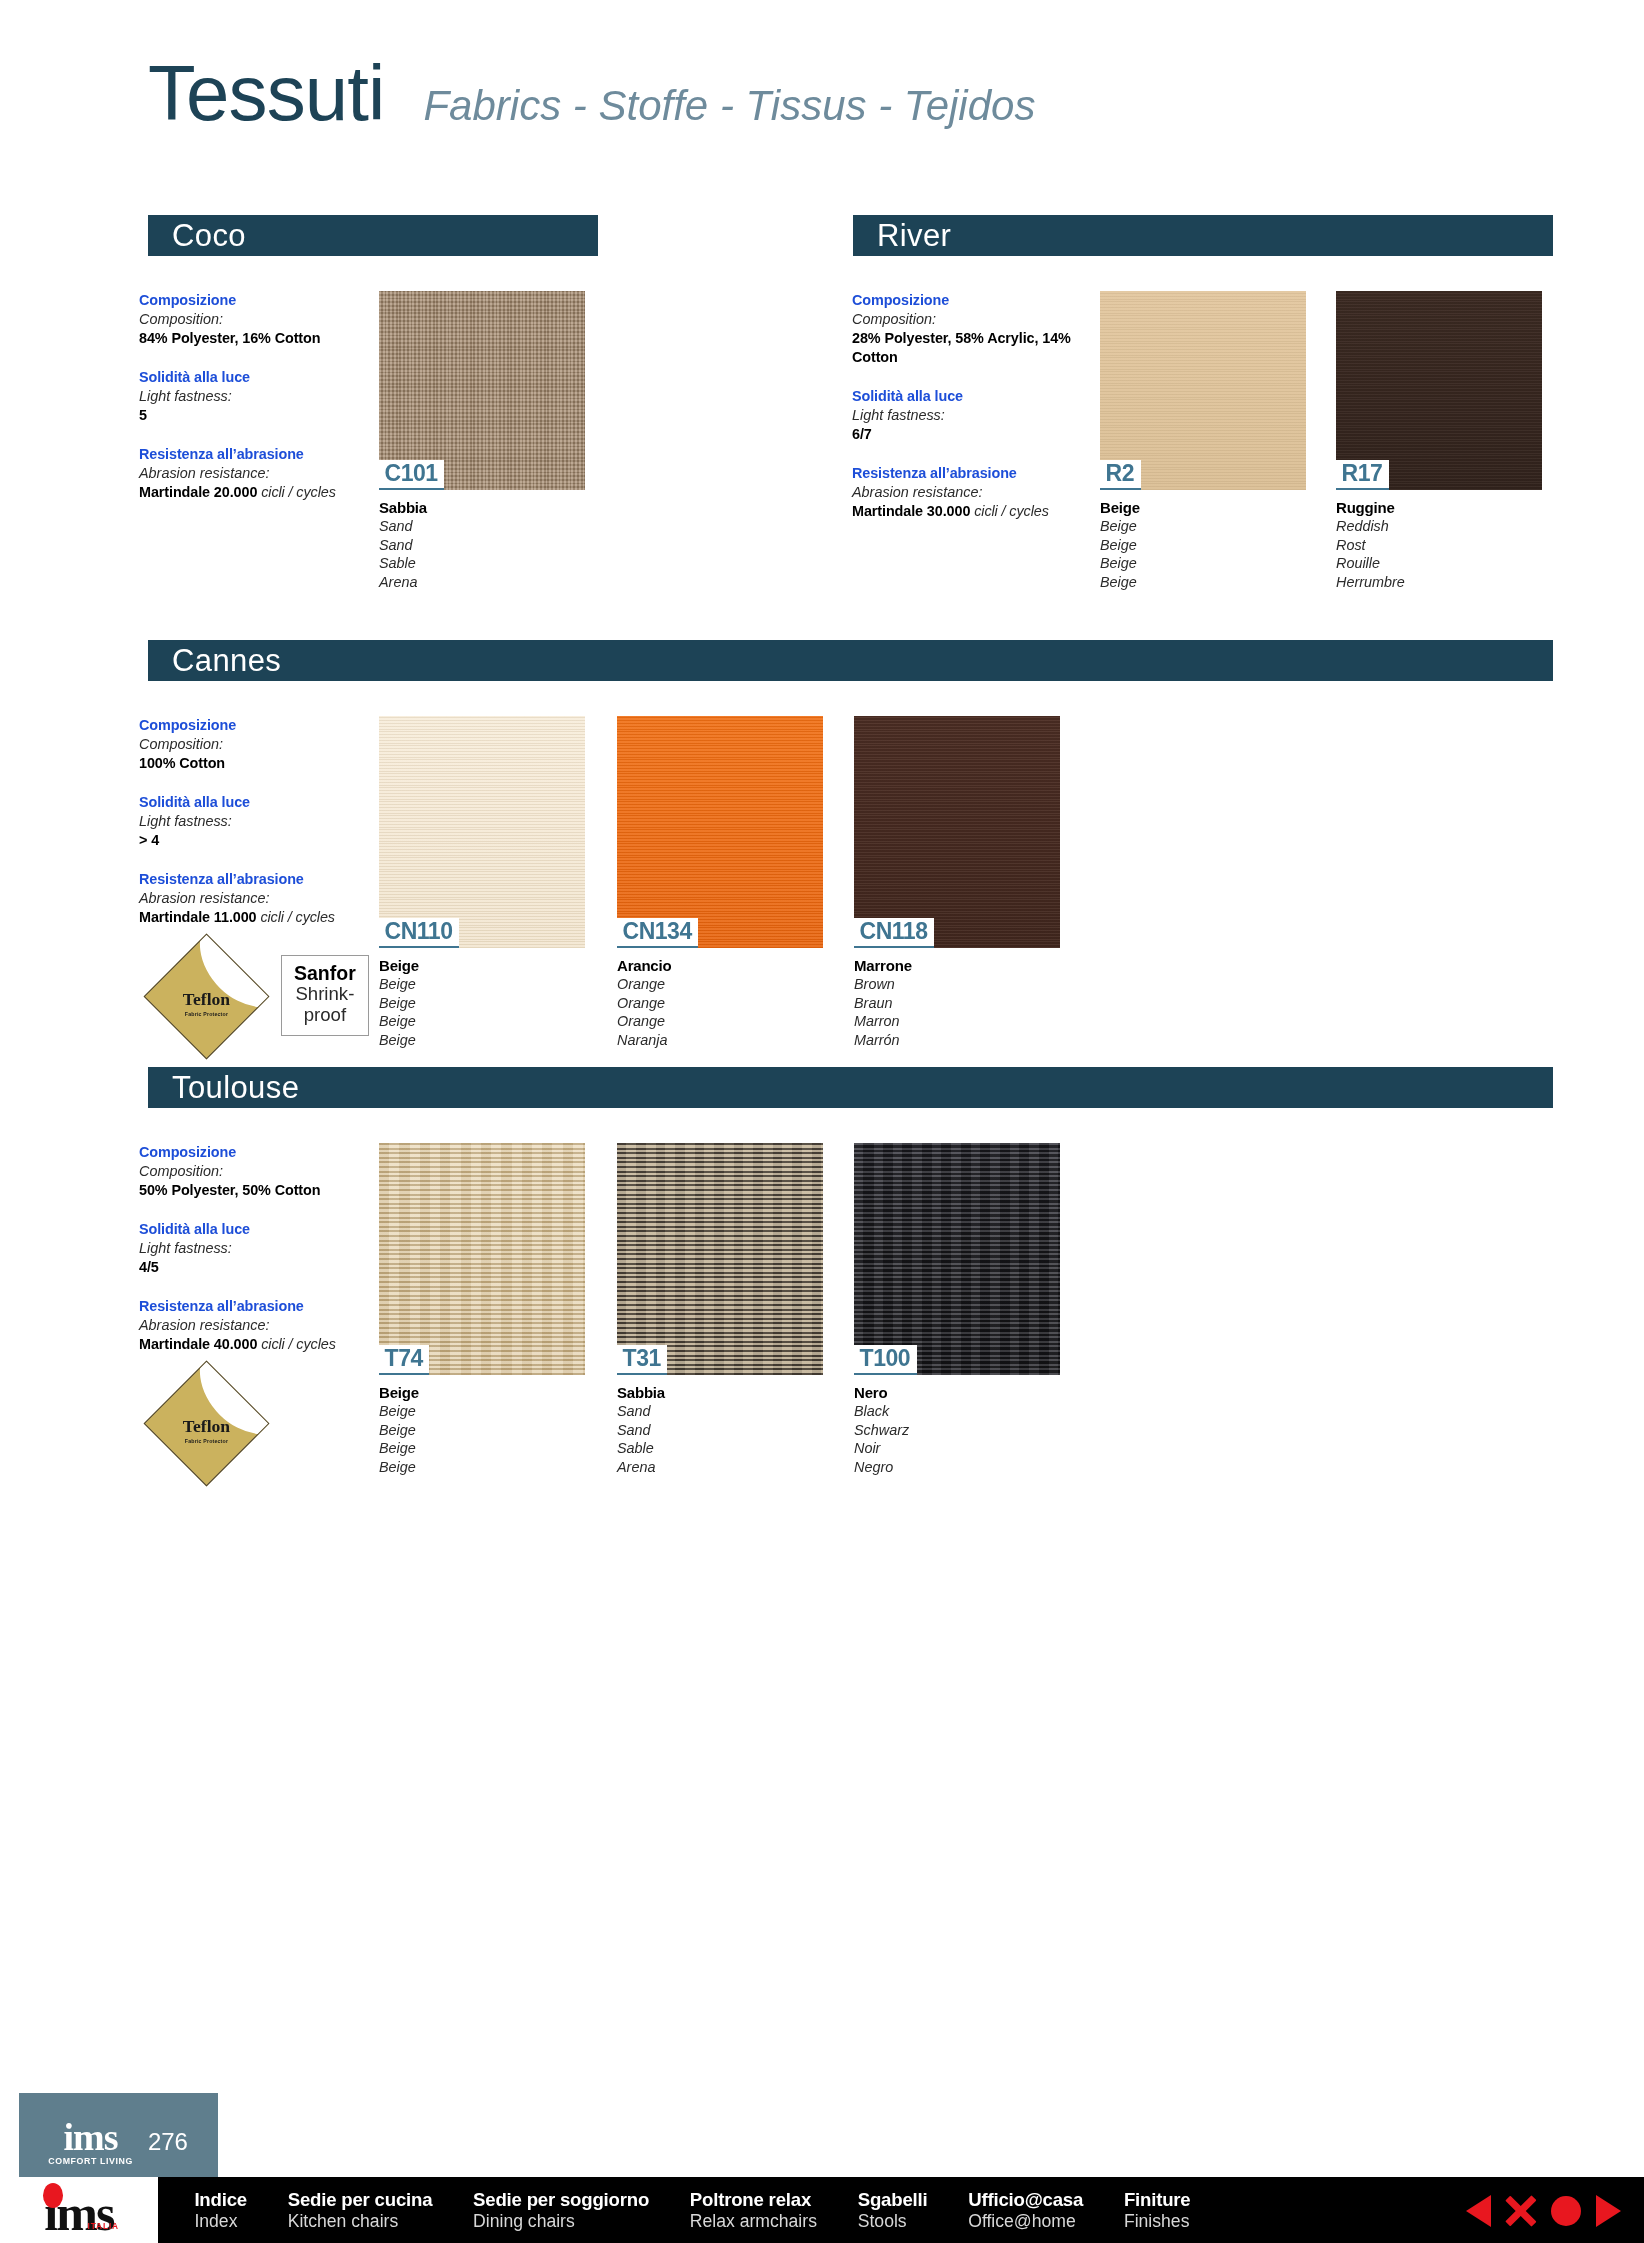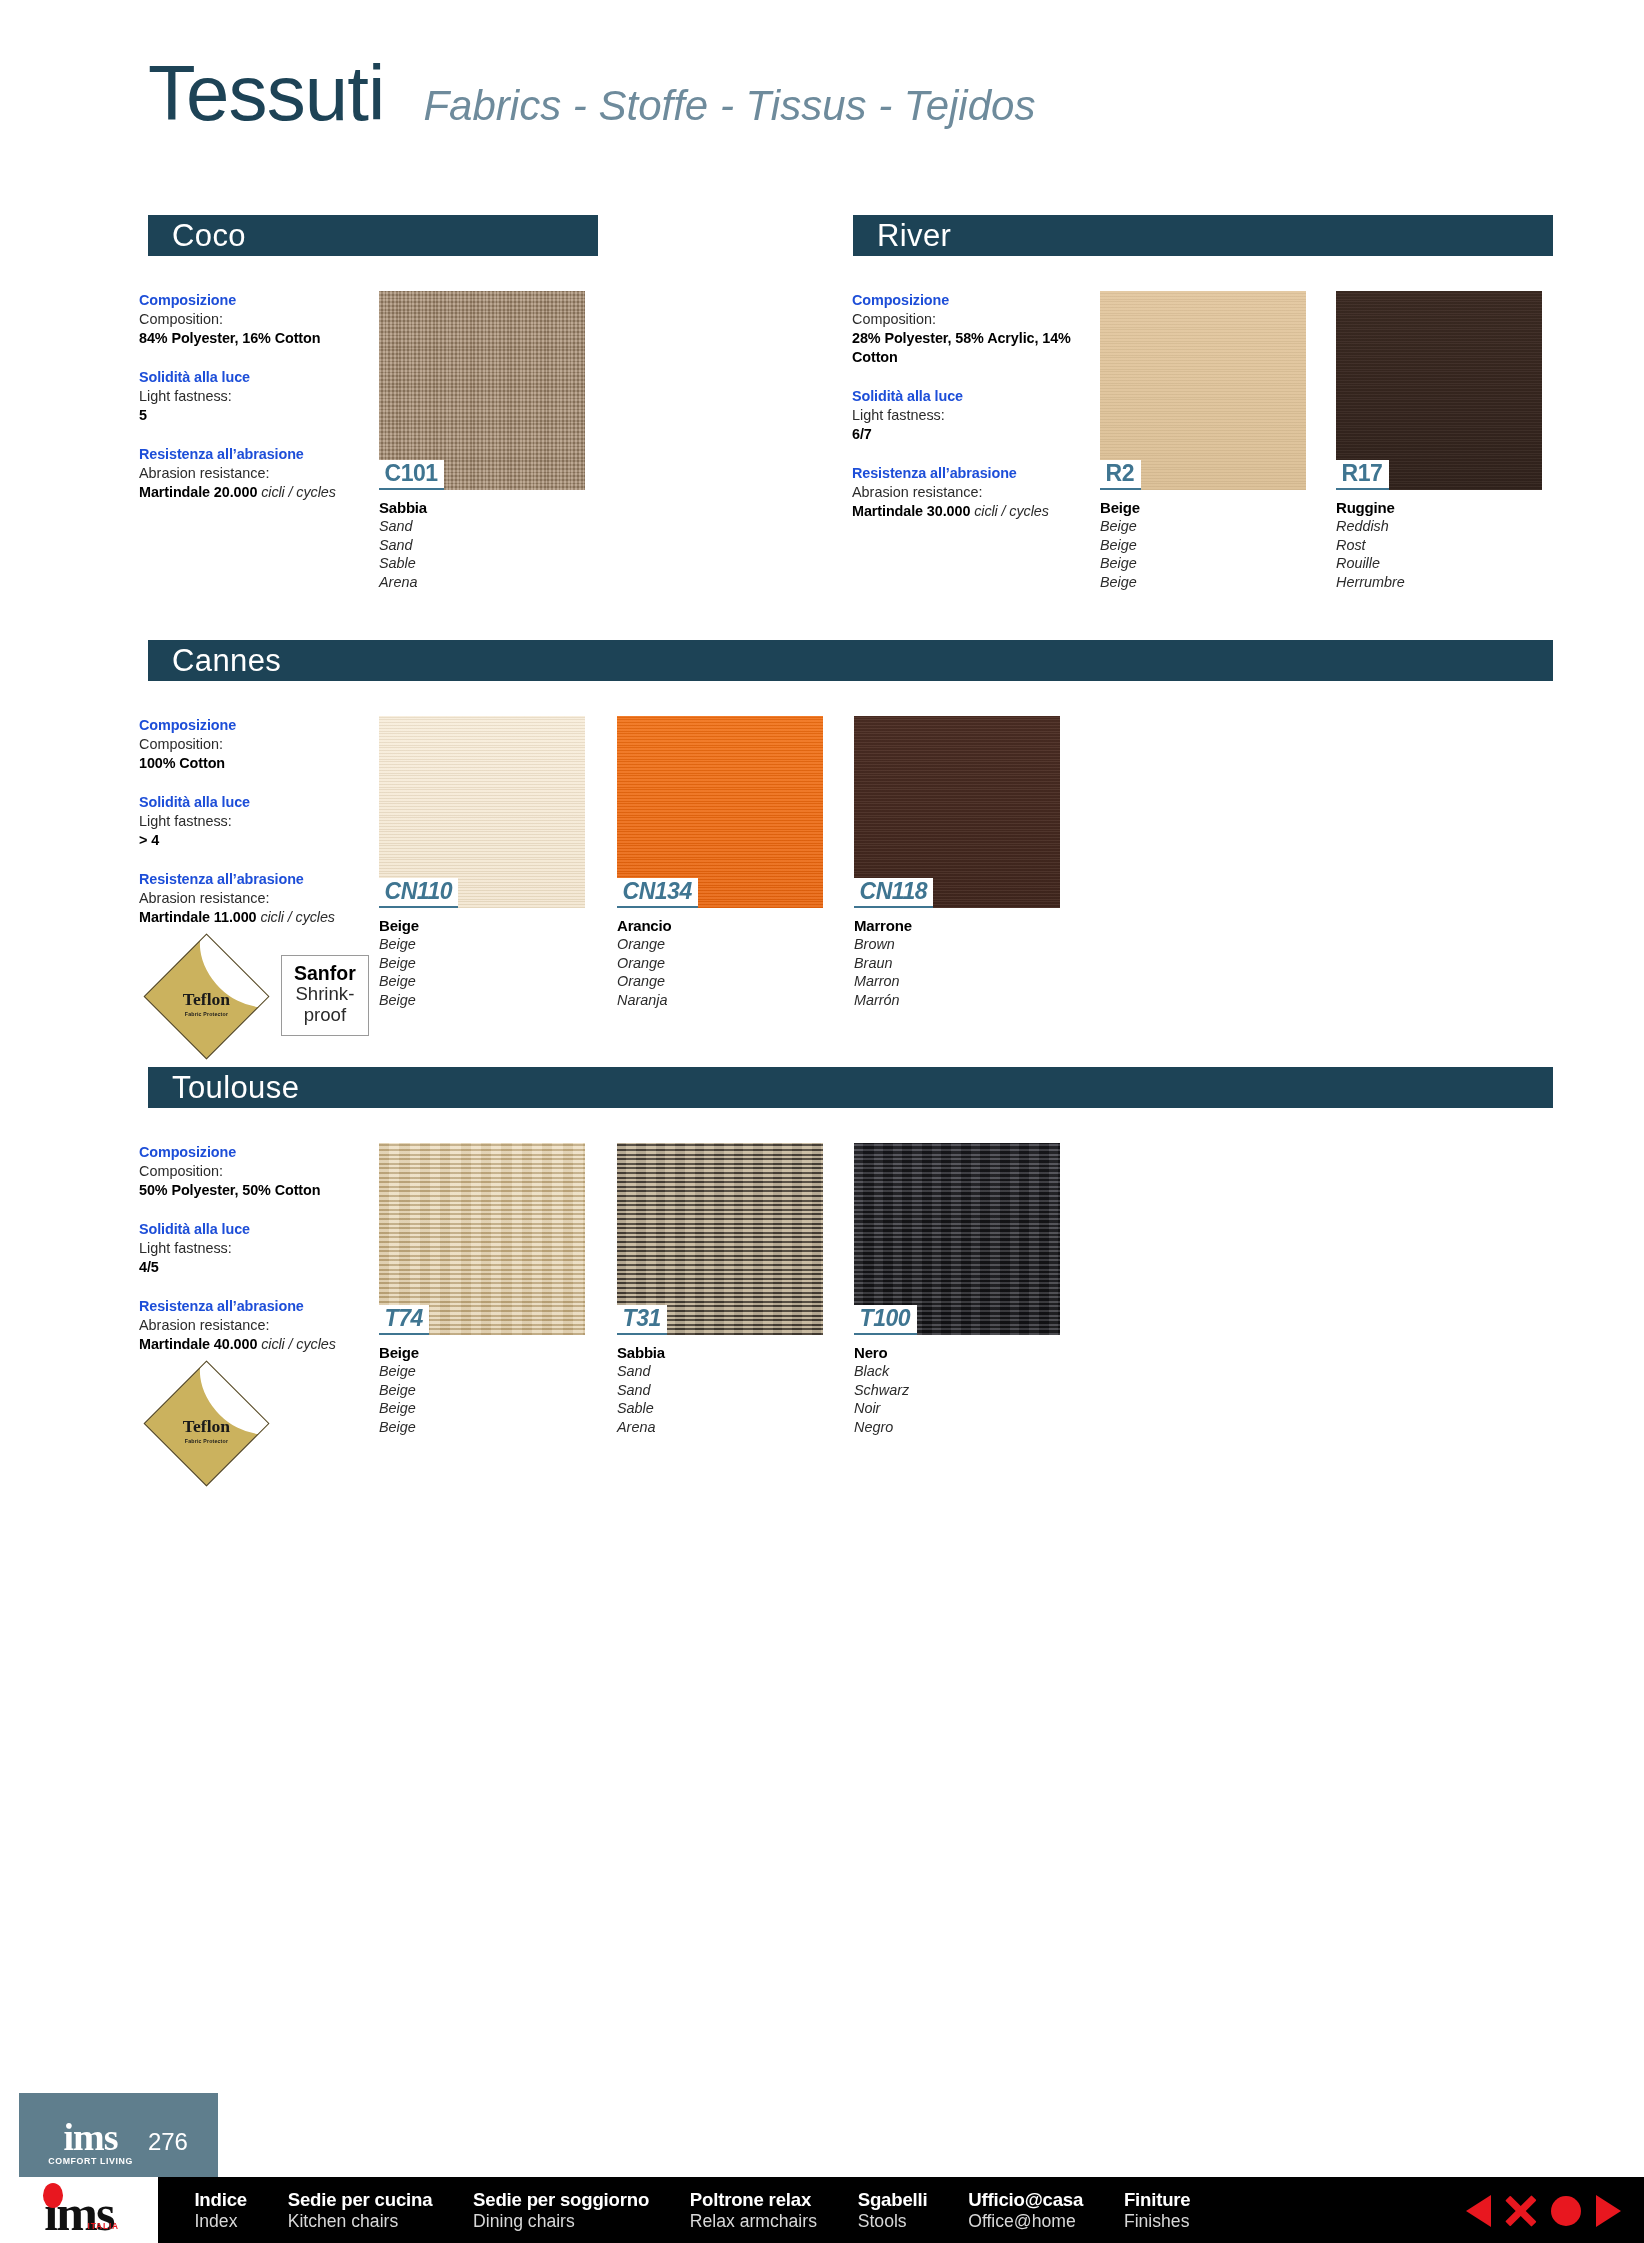--- a/index.html
+++ b/index.html
@@ -32,31 +32,31 @@
   }
   .bar-label {
     color: #ffffff; font-size: 31px; font-weight: 400;
     padding-left: 24px; letter-spacing: 0.4px; line-height: 1;
   }
 
   
   .spec { position: absolute; width: 241px; }
   .spec-group { margin-bottom: 19.5px; }
   .spec-it  { font-size: 14.4px; font-weight: 700; color:#1d4ed8; line-height: 1.33; letter-spacing:-0.1px; }
-  .spec-en  { font-size: 14.4px; font-weight: 400; color:#2b2b2b; line-height: 1.33; }
+  .spec-en  { font-size: 14.4px; font-style: italic; font-weight: 400; color:#2b2b2b; line-height: 1.33; }
   .spec-val { font-size: 14.4px; font-weight: 700; color:#000; line-height: 1.33; letter-spacing:-0.1px; }
   .spec-val .light { font-weight: 400; font-style: italic; color:#2b2b2b; }
 
   
   .swatch-col { position: absolute; width: 206px; }
   .swatch {
     position: relative; width: 206px; height: 199px;
     background-size: cover; background-position: center;
   }
-  .swatch.short { height: 192px; font-style: italic; }
+  .swatch.short { height: 232px; }
   .code-tab {
     position: absolute; left: 0; bottom: 0;
     background: #ffffff; color: #3f7591;
     font-size: 23px; font-weight: 700; letter-spacing: -0.5px;
     padding: 0.9px 6.5px 1.9px 5.6px; line-height: 1.08;
     border-bottom: 2.8px solid #3f7591;
   }
   .names { padding-top: 8.3px; }
   .name-it {
     font-size: 15px; font-weight: 700; color: #000;

